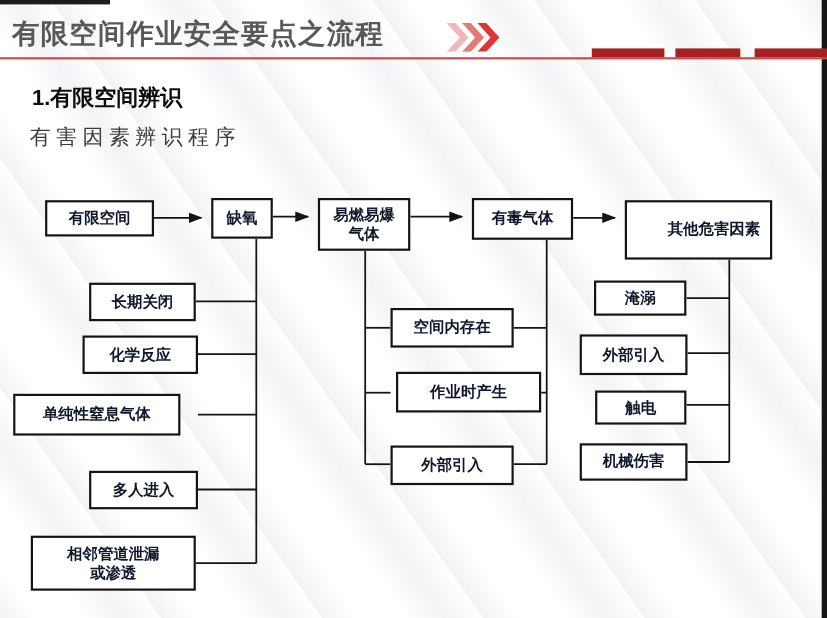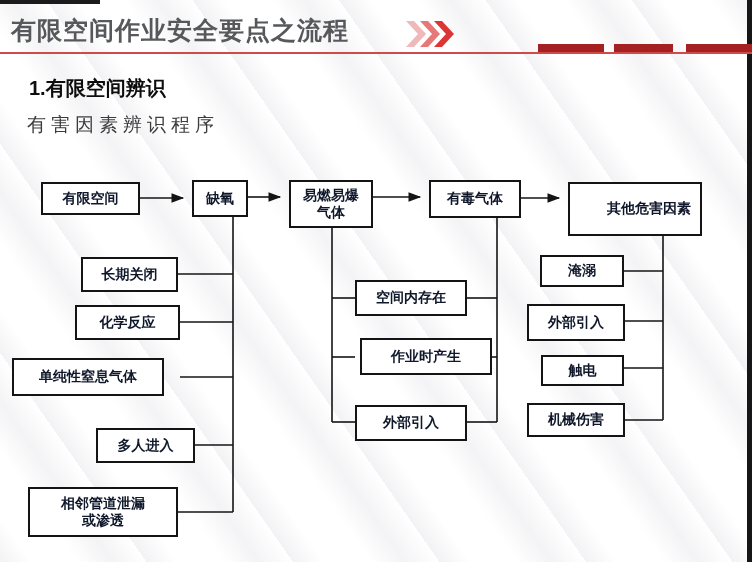--- a/index.html
+++ b/index.html
@@ -99,21 +99,21 @@
   <div class="node" style="left:41px;top:182px;width:99px;height:33px;">有限空间</div>
   <div class="node" style="left:192px;top:180px;width:56px;height:37px;">缺氧</div>
   <div class="node" style="left:289px;top:180px;width:84px;height:48px;">易燃易爆
 气体</div>
   <div class="node" style="left:429px;top:180px;width:92px;height:38px;">有毒气体</div>
   <div class="node" style="left:568px;top:182px;width:134px;height:54px;padding-left:28px;">其他危害因素</div>
 
   <div class="node" style="left:81px;top:257px;width:97px;height:35px;">长期关闭</div>
   <div class="node" style="left:75px;top:305px;width:105px;height:35px;">化学反应</div>
   <div class="node" style="left:12px;top:358px;width:152px;height:38px;">单纯性窒息气体</div>
-  <div class="node" style="left:96px;top:428px;width:99px;height:35px;">多人进入</div>
+  <div class="node" style="left:81px;top:428px;width:99px;height:35px;">多人进入</div>
   <div class="node" style="left:28px;top:487px;width:150px;height:50px;">相邻管道泄漏
 或渗透</div>
 
   <div class="node" style="left:355px;top:280px;width:112px;height:36px;">空间内存在</div>
   <div class="node" style="left:360px;top:338px;width:132px;height:37px;">作业时产生</div>
   <div class="node" style="left:355px;top:405px;width:112px;height:36px;">外部引入</div>
 
   <div class="node" style="left:540px;top:255px;width:84px;height:32px;text-align:right;">淹溺</div>
   <div class="node" style="left:527px;top:304px;width:98px;height:37px;">外部引入</div>
   <div class="node" style="left:541px;top:355px;width:83px;height:31px;">触电</div>

